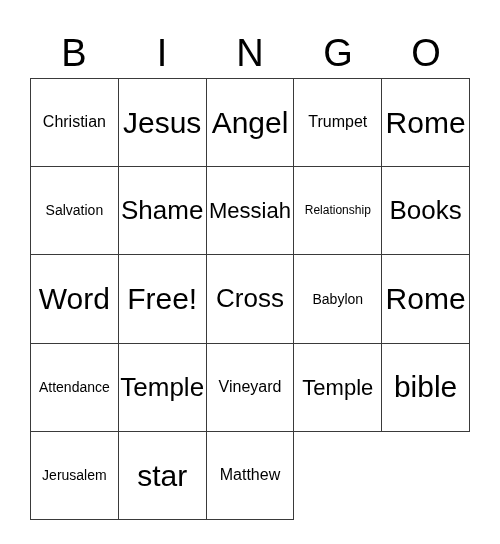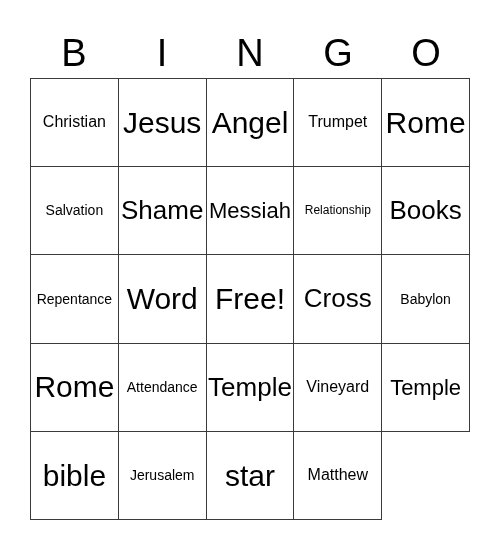--- a/index.html
+++ b/index.html
@@ -129,23 +129,20 @@
         <span class="cell-text fs-xl">Messiah</span>
       </div>
     <div class="cell">
         <span class="cell-text fs-xs">Relationship</span>
       </div>
     <div class="cell">
         <span class="cell-text fs-2xl">Books</span>
       </div>
 
     <div class="cell">
-        <span class="cell-text fs-sm">Repentance</span>
-      </div>
-    <div class="cell">
         <span class="cell-text fs-3xl">Word</span>
       </div>
     <div class="cell">
         <span class="cell-text fs-3xl">Free!</span>
       </div>
     <div class="cell">
         <span class="cell-text fs-2xl">Cross</span>
       </div>
     <div class="cell">
         <span class="cell-text fs-lg">Babylon</span>

